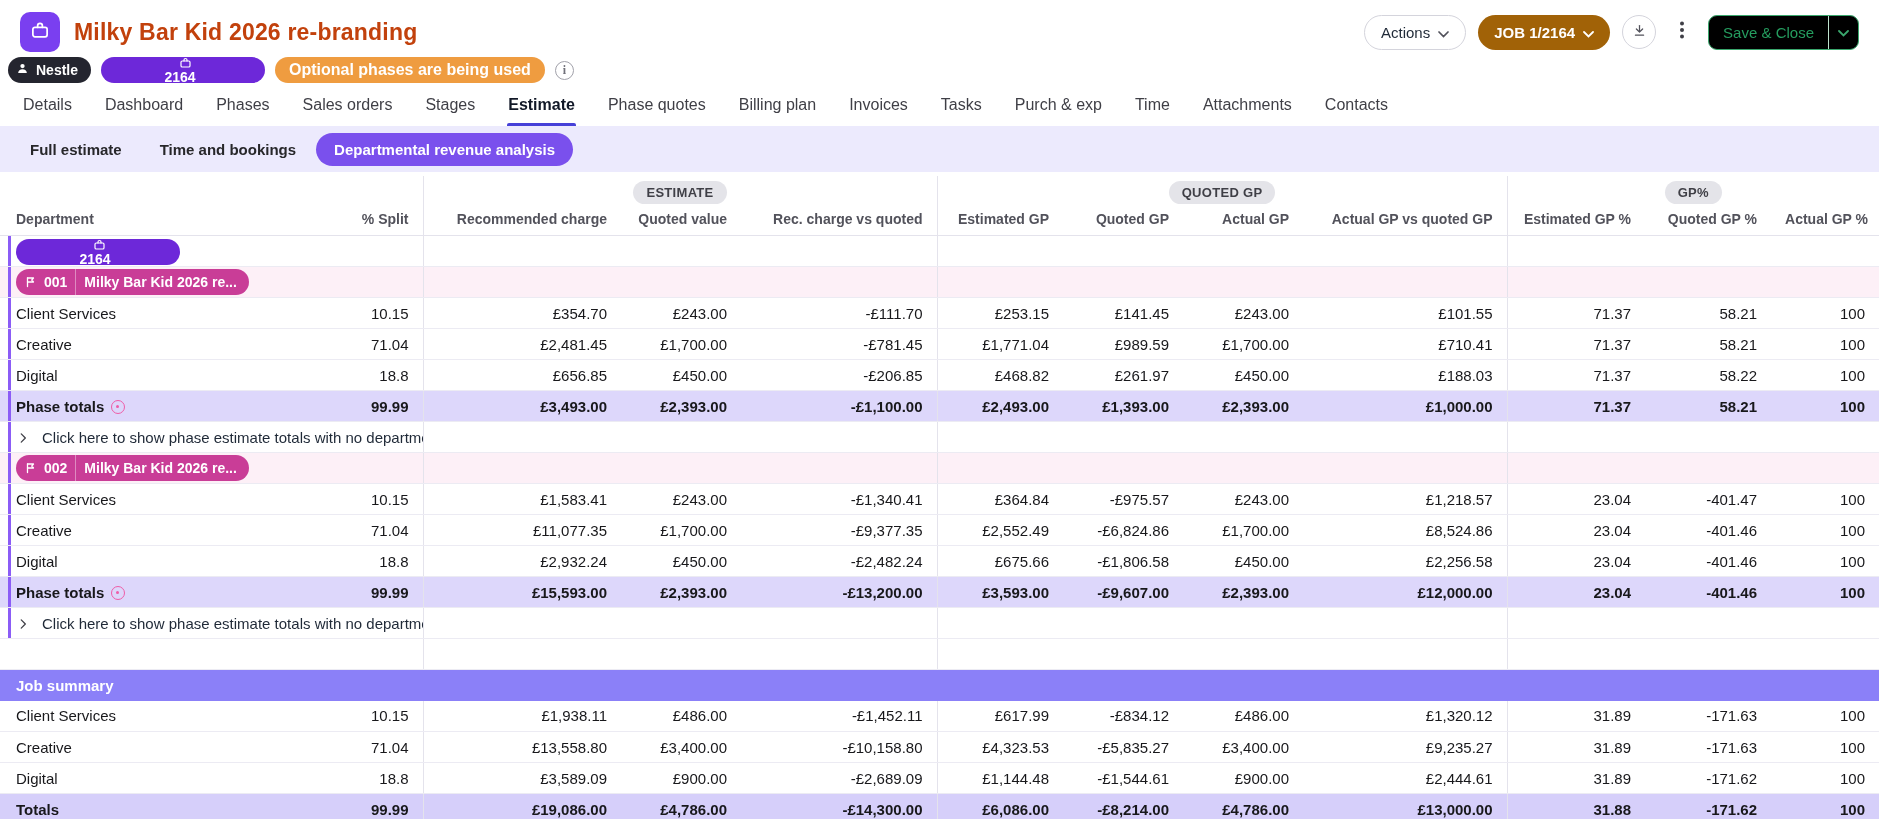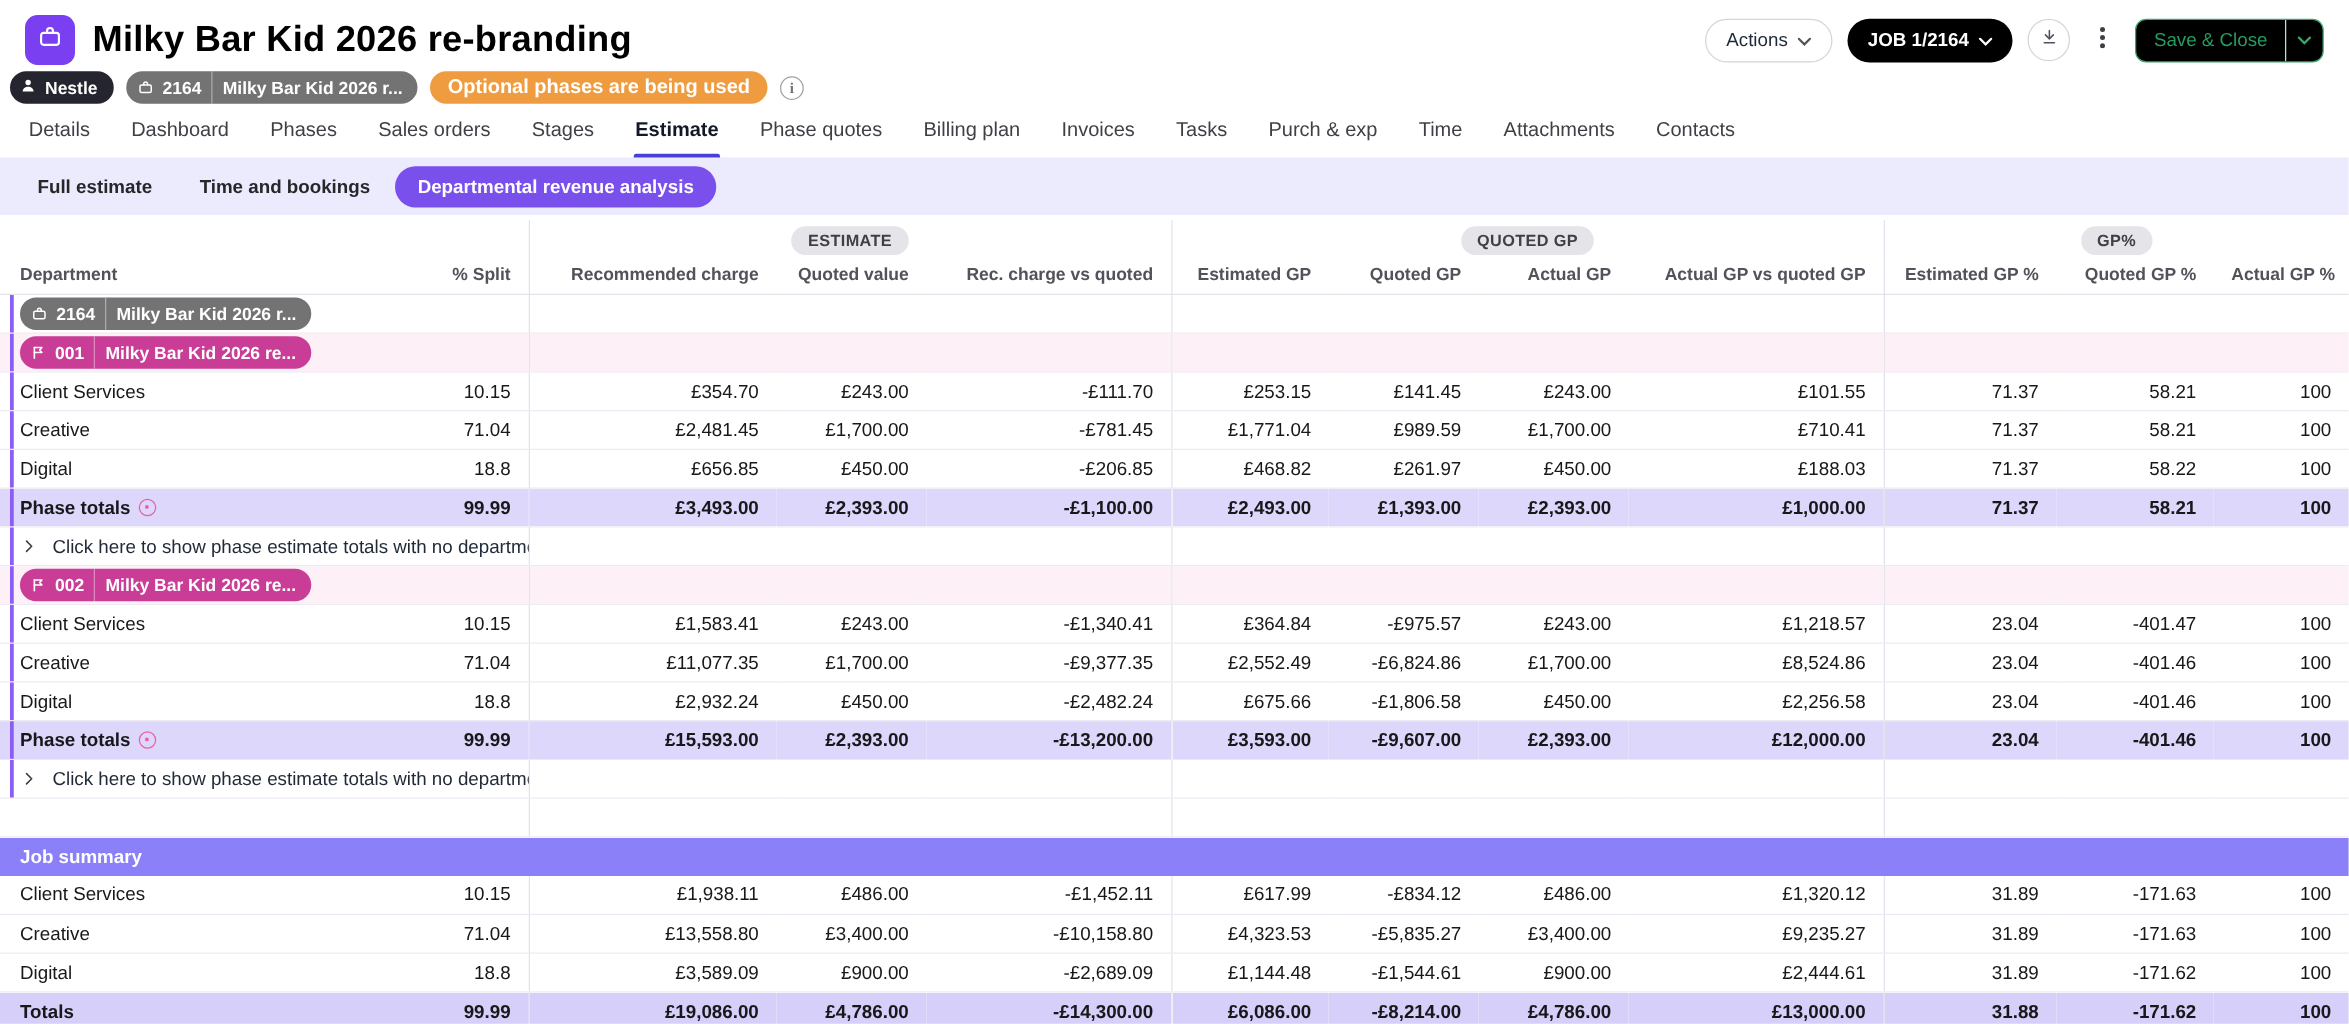--- a/index.html
+++ b/index.html
@@ -7,41 +7,41 @@
   body {
     font-family:"Liberation Sans", sans-serif;
     background:#ffffff; color:#18181b;
     -webkit-font-smoothing:antialiased;
   }
 
   
   .topbar { height:54px; display:flex; align-items:center; gap:14px; padding:10px 20px 0 20px; }
   .app-icon { width:40px; height:40px; border-radius:10px; background:#7a3ff0;
               display:flex; align-items:center; justify-content:center; flex:0 0 auto; }
-  .page-title { font-size:29px; font-weight:700; color:#000000; letter-spacing:.2px; }
+  .page-title { font-size:23px; font-weight:700; color:#c2410c; letter-spacing:.2px; }
   .topbar-right { margin-left:auto; display:flex; align-items:center; gap:12px; }
   .btn { display:inline-flex; align-items:flex-end; gap:8px; cursor:pointer; white-space:nowrap; }
   .btn-actions { border:1px solid #d4d4dc; border-radius:19px; background:#fff; padding:8px 16px;
                  font-size:15px; color:#1f2937; }
-  .btn-job { background:#000000; color:#fff; border-radius:19px; padding:9px 16px;
+  .btn-job { background:#a16207; color:#fff; border-radius:19px; padding:9px 16px;
              font-size:15px; font-weight:700; }
   .btn-circle { width:34px; height:34px; border-radius:50%; border:1px solid #d4d4dc; background:#fff;
                 display:flex; align-items:center; justify-content:center; }
   .btn-kebab { width:28px; height:34px; display:flex; align-items:center; justify-content:center; background:#fff; border:none; }
   .btn-save { display:inline-flex; align-items:stretch; border:1px solid #3aa76d; border-radius:9px;
               background:#000000; color:#259d5f; overflow:hidden; cursor:pointer; }
   .btn-save .save-main { padding:8px 14px; font-size:15px; font-weight:500; display:flex; align-items:center; }
   .btn-save .save-chev { border-left:1px solid #bfe3cf; padding:0 9px; display:flex; align-items:center; color:#3aa76d; }
 
   
   .badges { height:32px; display:flex; align-items:center; gap:10px; padding:0 8px; margin-top:0; }
   .row-badge { display:inline-flex; align-items:center; border-radius:15px; color:#fff;
                font-size:14px; font-weight:600; height:26px; overflow:hidden; cursor:pointer; }
   .badge-dark { background:#24252f; padding:0 13px 0 8px; gap:7px; }
-  .badge-purple { background:#737373; }
+  .badge-purple { background:#6d28d9;flex-direction:column; }
   .badge-pink { background:#c93d97; }
   .badge-icon { display:inline-flex; align-items:center; padding:0 5px 0 9px; }
   .badge-num { padding:0 8px 0 2px; }
   .badge-divider { width:1px; align-self:stretch; background:rgba(255,255,255,.4); }
   .badge-name { padding:0 12px 0 8px; font-weight:600; }
   .badge-warn { background:#ef9c40; color:#fff; border-radius:15px; padding:5px 14px;
                 font-size:16px; font-weight:600; height:26px; display:inline-flex; align-items:center; }
   .info-circle { width:19px; height:19px; border-radius:50%; border:1.6px solid #a1a1aa; color:#71717a;
                  display:inline-flex; align-items:center; justify-content:center;
                  font-size:12px; font-weight:700; font-family:"Liberation Serif", serif; cursor:pointer; }

